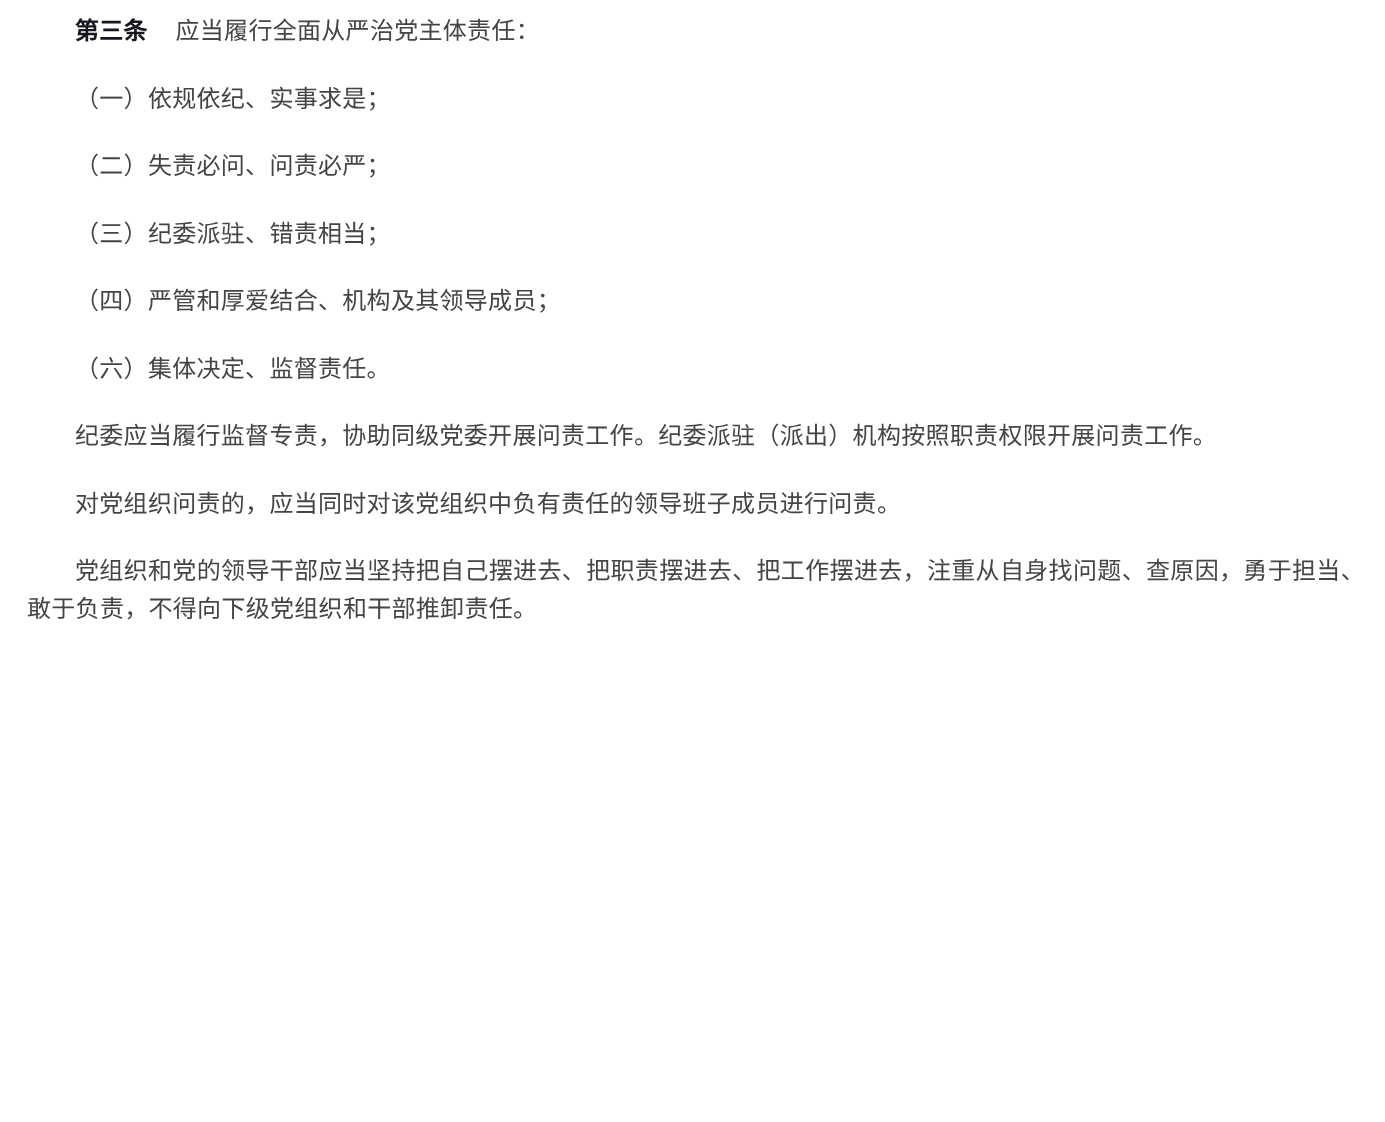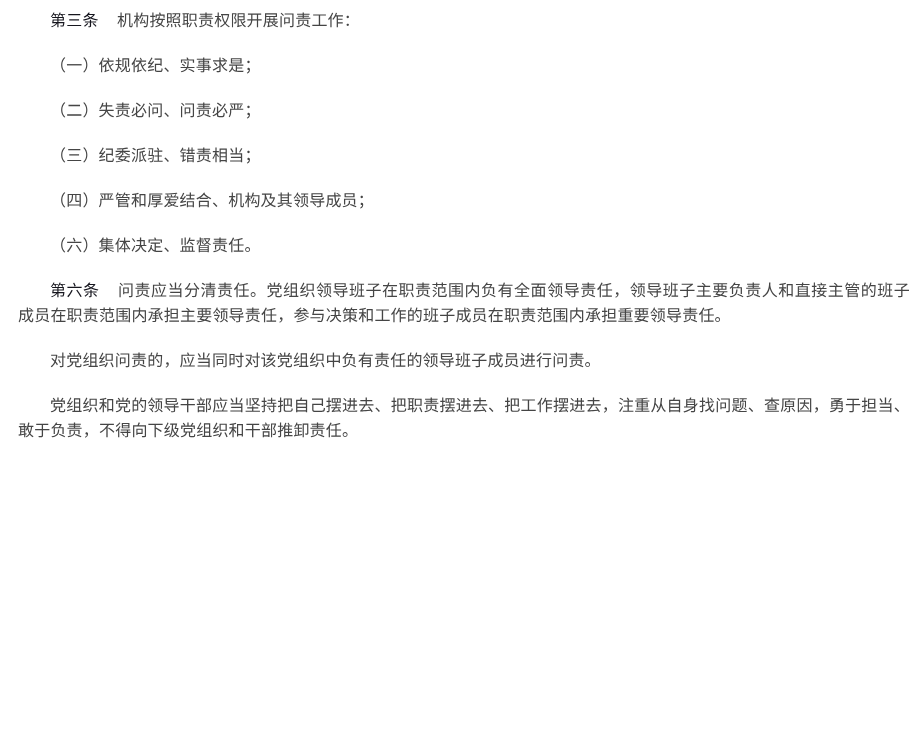--- a/index.html
+++ b/index.html
@@ -30,50 +30,48 @@
     font-size: 16px;
     line-height: 25px;
     letter-spacing: 0.2px;
     color: var(--text-color);
     text-indent: 2em;
     text-align: justify;
     word-break: break-all;
     line-break: strict;
   }
   .article-no {
-    font-weight: normal;
+    font-weight: bold;
     color: var(--heading-color);
     margin-right: 1.15em;
   }
 </style>
 </head>
 <body>
 
 <div class="article-body">
 
   <p class="para">
-    <strong class="article-no">第三条</strong><span>机构按照职责权限开展问责工作：</span>
+    <strong class="article-no">第三条</strong><span>应当履行全面从严治党主体责任：</span>
   </p>
 
   <p class="para"><span>（一）依规依纪、实事求是；</span></p>
 
   <p class="para"><span>（二）失责必问、问责必严；</span></p>
 
   <p class="para"><span>（三）纪委派驻、错责相当；</span></p>
 
   <p class="para"><span>（四）严管和厚爱结合、机构及其领导成员；</span></p>
 
 
   <p class="para"><span>（六）集体决定、监督责任。</span></p>
 
 
+  <p class="para"><span>纪委应当履行监督专责，协助同级党委开展问责工作。纪委派驻（派出）机构按照职责权限开展问责工作。</span></p>
 
 
 
-  <p class="para">
-    <strong class="article-no">第六条</strong><span>问责应当分清责任。党组织领导班子在职责范围内负有全面领导责任，领导班子主要负责人和直接主管的班子成员在职责范围内承担主要领导责任，参与决策和工作的班子成员在职责范围内承担重要领导责任。</span>
-  </p>
 
   <p class="para"><span>对党组织问责的，应当同时对该党组织中负有责任的领导班子成员进行问责。</span></p>
 
   <p class="para"><span>党组织和党的领导干部应当坚持把自己摆进去、把职责摆进去、把工作摆进去，注重从自身找问题、查原因，勇于担当、敢于负责，不得向下级党组织和干部推卸责任。</span></p>
 
 </div>
 
 </body></html>

